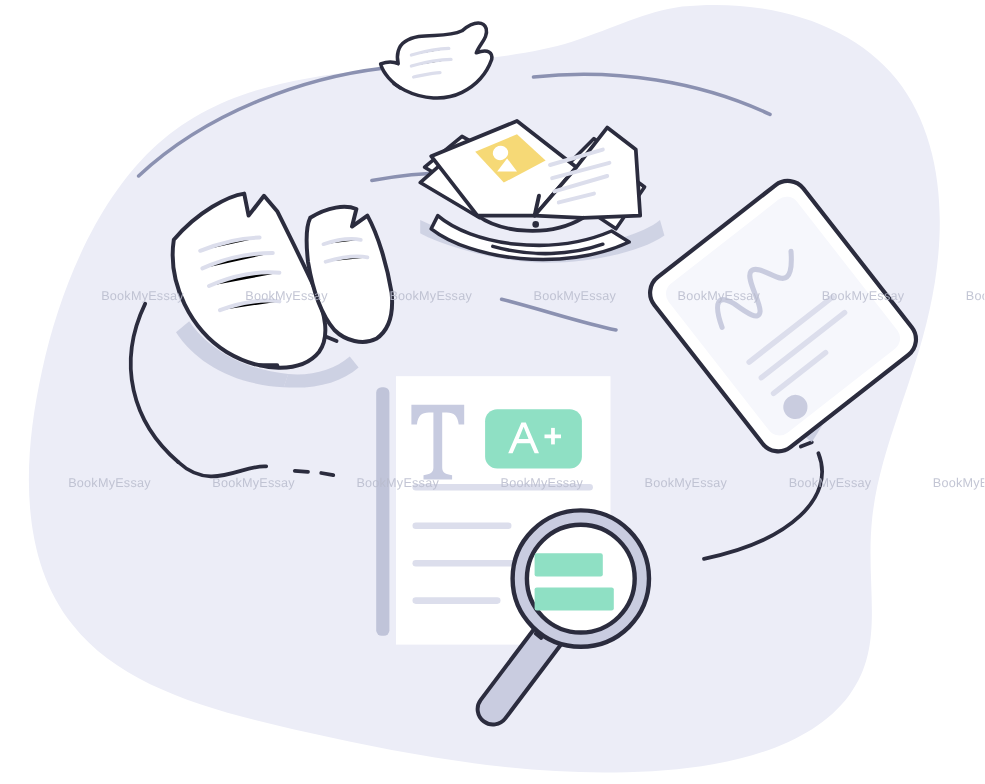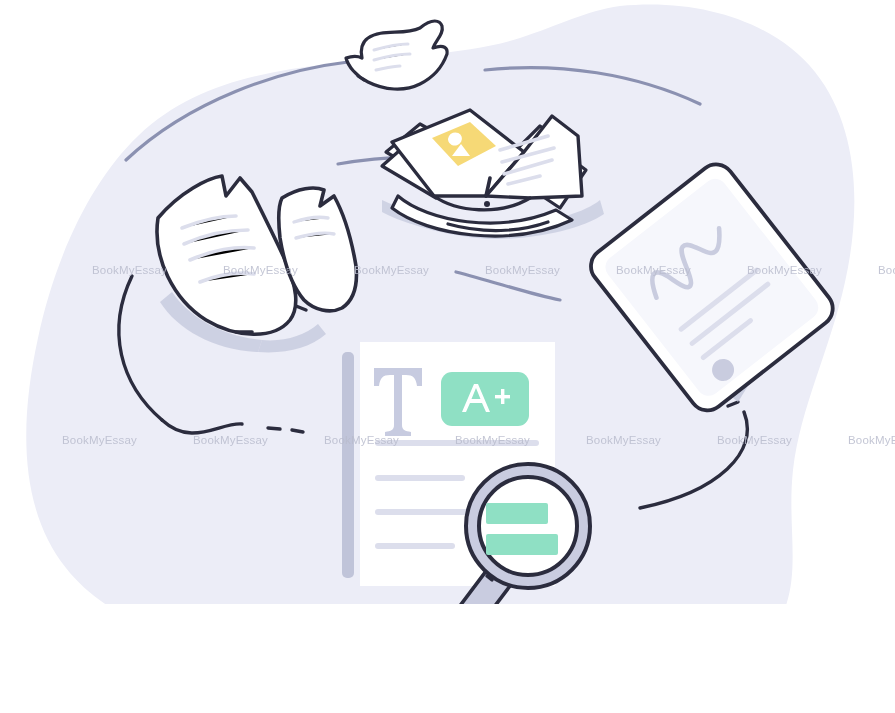--- a/index.html
+++ b/index.html
@@ -7,21 +7,21 @@
     margin: 0;
     padding: 0;
     background: #ffffff;
   }
   body {
     font-family: "Liberation Sans", sans-serif;
   }
   #stage {
     position: relative;
     width: 895px;
-    height: 604px;
+    height: 713px;
     overflow: hidden;
     background: #ffffff;
   }
   #art {
     position: absolute;
     left: 0;
     top: 0;
     width: 895px;
     height: 713px;
     display: block;

